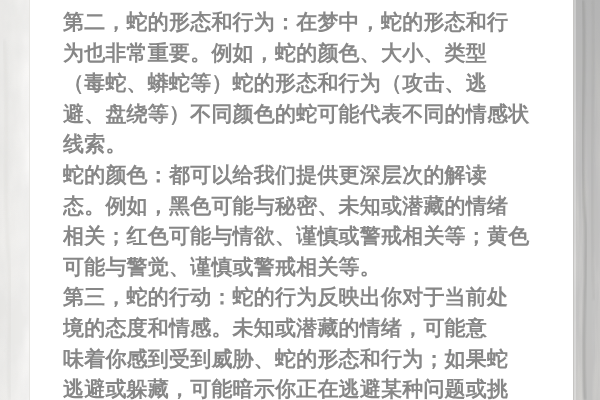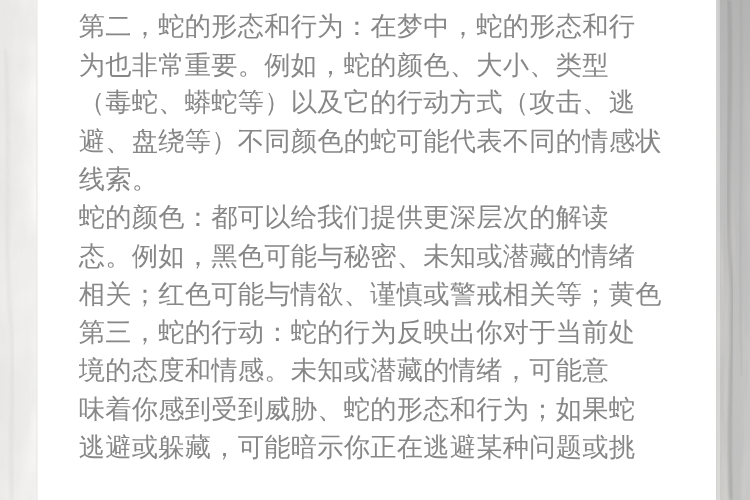--- a/index.html
+++ b/index.html
@@ -4,20 +4,21 @@
 <style>
   html, body { margin: 0; padding: 0; }
   body {
     width: 600px; height: 400px; overflow: hidden;
     background: #ffffff;
     font-family: "Liberation Sans", "DejaVu Sans", sans-serif;
   }
   .screen {
     position: relative; width: 600px; height: 400px; overflow: hidden;
     background: #ffffff;
+    font-weight: bold;
   }
   .marble { position: absolute; top: 0; height: 400px; display: block; }
   .marble-left  { left: 0;  width: 29px; border-right: 1px solid #e7e6e3; }
   .marble-right { right: 0; width: 26px; border-left: 1px solid #c6c5c3; }
   .article {
     position: absolute; left: 63px; top: 7px; width: 472px; height: 400px;
     color: #878787;
     font-size: 21px; line-height: 30.6px;
     letter-spacing: 0.2px;
     overflow: hidden;
@@ -45,26 +46,27 @@
         </filter>
     </defs>
     <rect width="29" height="400" fill="url(#gradL)"></rect>
     <rect width="29" height="400" filter="url(#veinsL)" opacity="0.45"></rect>
     <path d="M4,40 C10,110 2,190 9,260 C13,310 6,360 10,400" stroke="#d9d8d5" stroke-width="2.5" fill="none" opacity="0.5" filter="url(#softBlurL)"></path>
   </svg>
 
   <div class="article">
     <div class="line">第二，蛇的形态和行为：在梦中，蛇的形态和行</div>
     <div class="line">为也非常重要。例如，蛇的颜色、大小、类型</div>
-    <div class="line">（毒蛇、蟒蛇等）以及它的行动方式（攻击、逃</div>
+    <div class="line">（毒蛇、蟒蛇等）蛇的形态和行为（攻击、逃</div>
     <div class="line">避、盘绕等）不同颜色的蛇可能代表不同的情感状</div>
     <div class="line">线索。</div>
     <div class="line">蛇的颜色：都可以给我们提供更深层次的解读</div>
     <div class="line">态。例如，黑色可能与秘密、未知或潜藏的情绪</div>
     <div class="line">相关；红色可能与情欲、谨慎或警戒相关等；黄色</div>
+    <div class="line">可能与警觉、谨慎或警戒相关等。</div>
     <div class="line">第三，蛇的行动：蛇的行为反映出你对于当前处</div>
     <div class="line">境的态度和情感。未知或潜藏的情绪，可能意</div>
     <div class="line">味着你感到受到威胁、蛇的形态和行为；如果蛇</div>
     <div class="line">逃避或躲藏，可能暗示你正在逃避某种问题或挑</div>
   </div>
 
   <svg class="marble marble-right" width="26" height="400" viewBox="0 0 26 400" xmlns="http://www.w3.org/2000/svg">
     <defs>
       <linearGradient id="gradR" x1="0" y1="0" x2="0" y2="1">
         <stop offset="0" stop-color="#b4b4b2"></stop>

